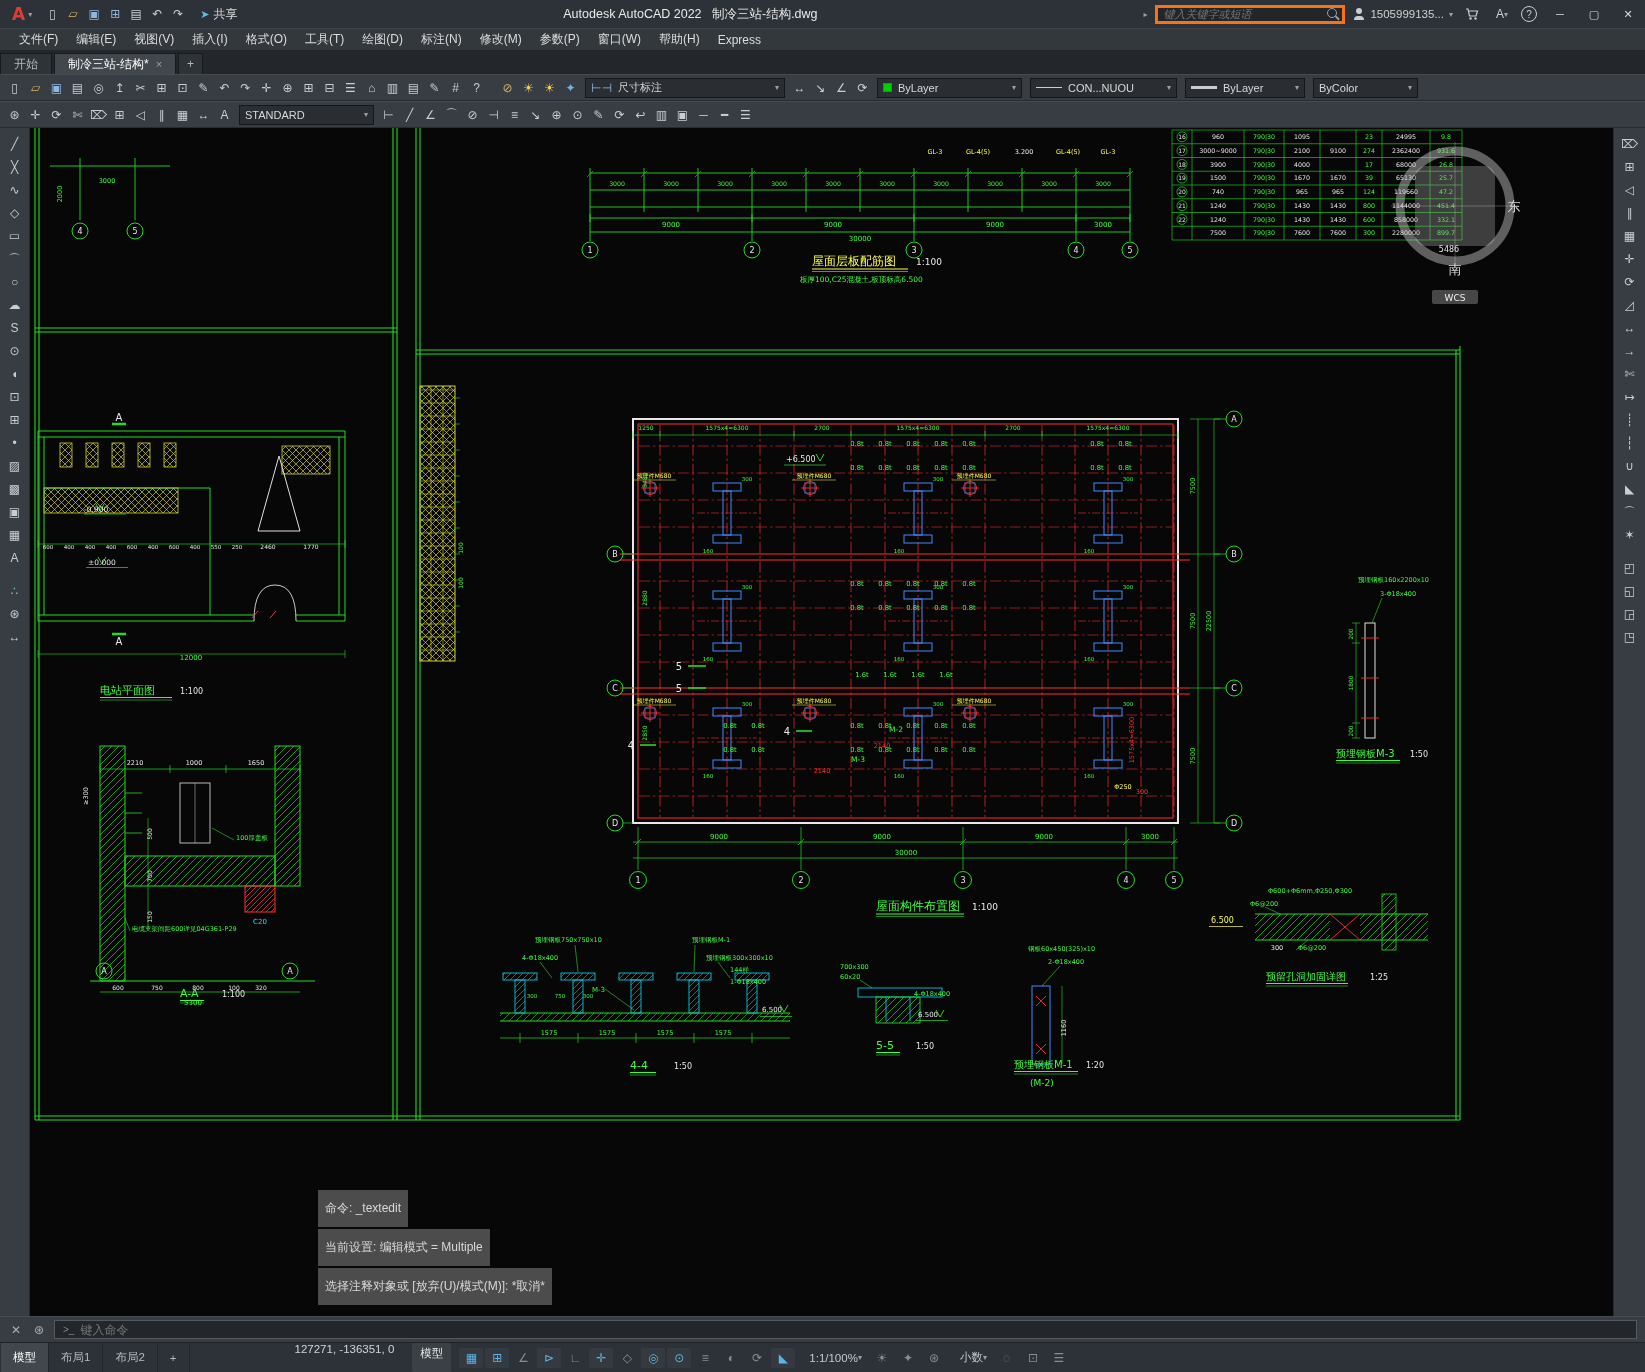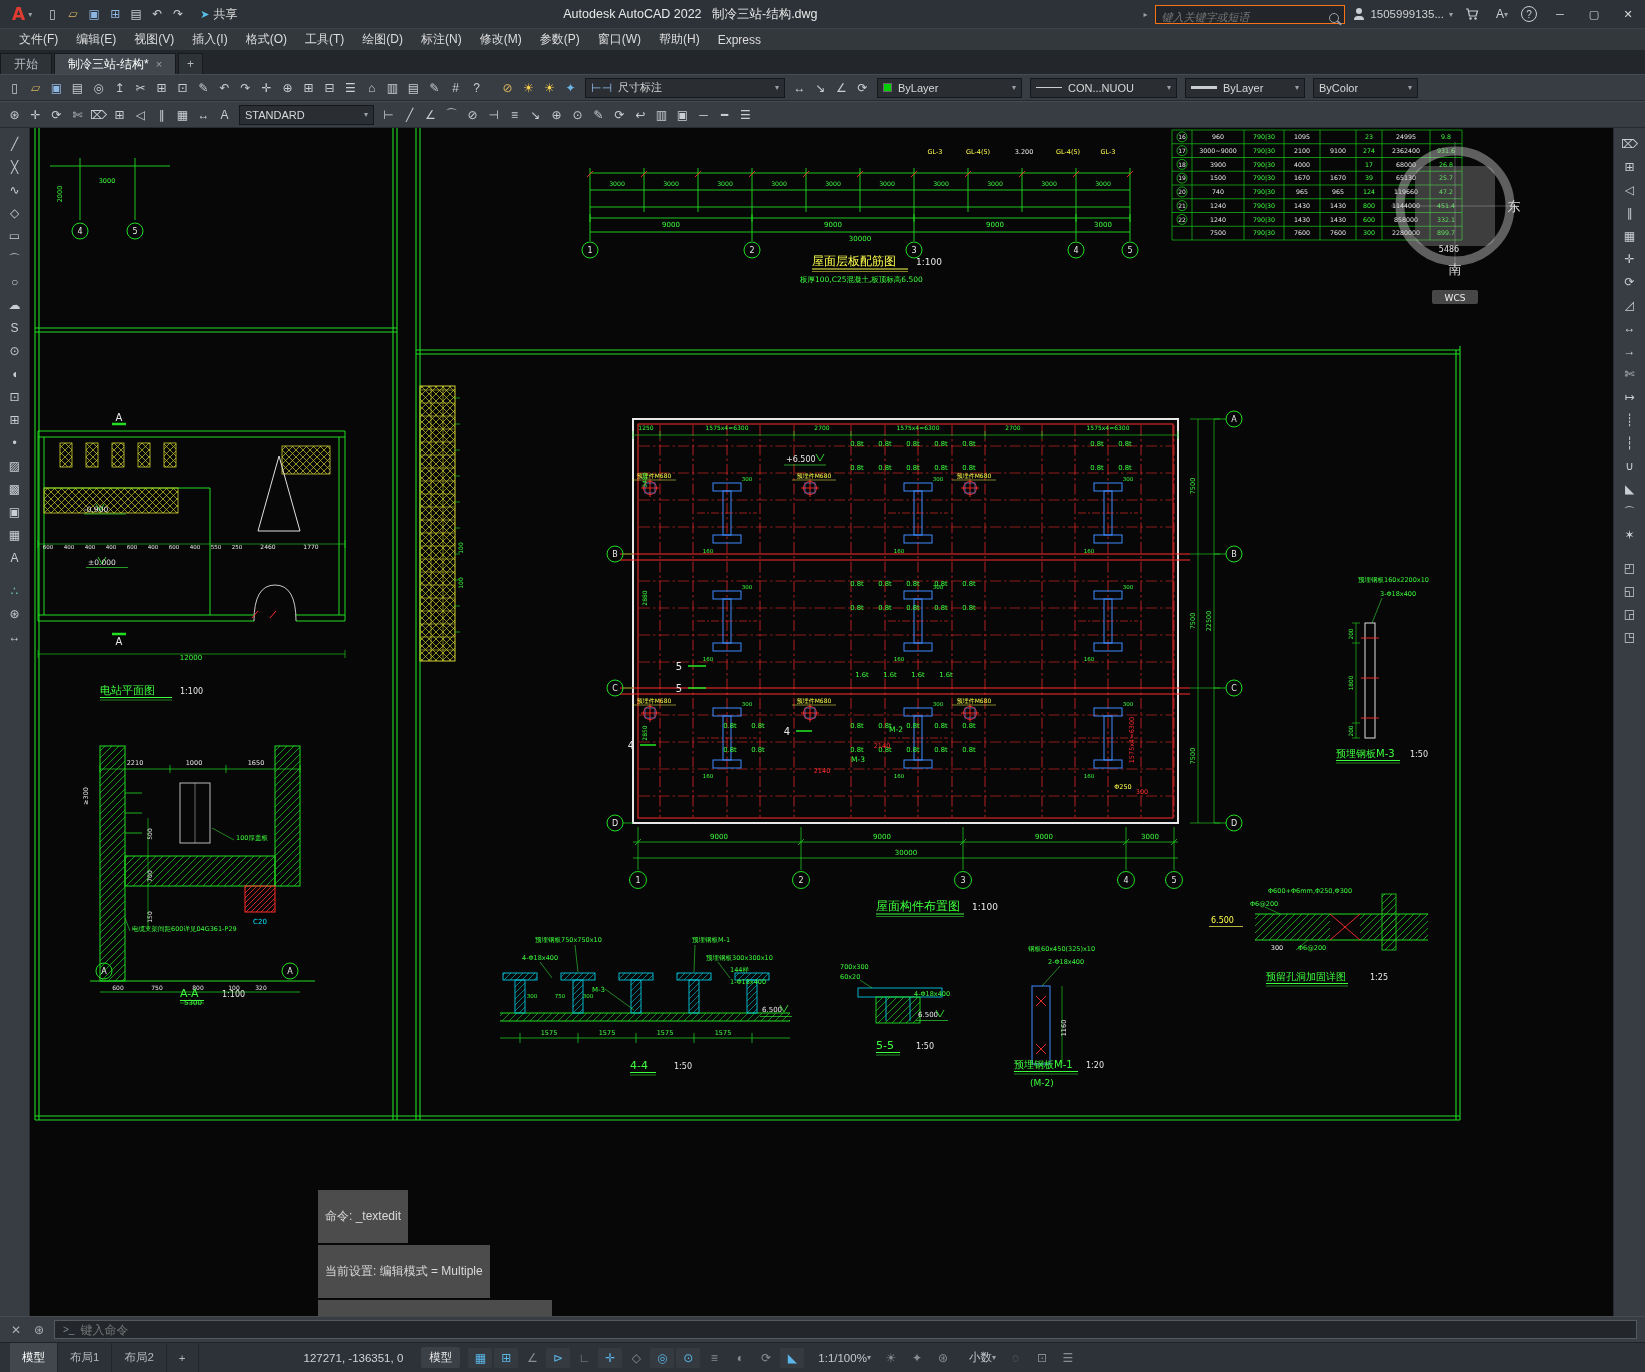--- a/index.html
+++ b/index.html
@@ -11,21 +11,21 @@
   .titlebar{height:28px;display:flex;align-items:center;background:#2d3238;font-size:12px;padding:0 0 0 4px;gap:2px}
   .logo{display:flex;align-items:center;gap:3px;padding:0 8px;height:100%}
   .logo .a{color:#e03c31;font-weight:bold;font-size:17px;font-family:"DejaVu Sans",sans-serif}
   .car{color:#9aa0a6;font-size:8px}
   .qat{display:flex;align-items:center;gap:1px}
   .qat .tbi{width:20px;height:20px;font-size:12px}
   .share{display:flex;align-items:center;gap:4px;margin-left:10px;color:#d8d8d8}
   .share .share-ic{color:#57c0e8;font-size:11px}
   .tb-title{flex:1;text-align:center;color:#e8e8e8;font-size:12.5px;white-space:pre}
   .tb-right{display:flex;align-items:center;gap:8px;padding-right:4px}
-  .search{display:flex;align-items:flex-end;background:#22262a;border:1px solid #f97316;height:19px;width:190px;padding:0 5px;gap:5px}
+  .search{display:flex;align-items:flex-start;background:#22262a;border:3px solid #f97316;height:19px;width:190px;padding:0 5px;gap:5px}
   .search input{flex:1;background:transparent;border:none;outline:none;color:#c9ced3;font-size:11px;font-style:italic}
   .mag{width:10px;height:10px;border:1.5px solid #9aa0a6;border-radius:50%;position:relative;flex:none}
   .mag::after{content:"";position:absolute;width:5px;height:1.5px;background:#9aa0a6;transform:rotate(45deg);right:-4px;bottom:-2px}
   .acct{display:flex;align-items:center;gap:5px;font-size:11.5px;color:#d0d0d0}
   .pers{width:12px;height:12px;position:relative;display:inline-block}
   .pers::before{content:"";position:absolute;top:0;left:3px;width:6px;height:6px;border-radius:50%;background:#c9ced3}
   .pers::after{content:"";position:absolute;bottom:0;left:1px;width:10px;height:4px;border-radius:5px 5px 0 0;background:#c9ced3}
   .tbic{width:22px;height:22px;display:flex;align-items:center;justify-content:center;color:#c9ced3}
   .qm{width:16px;height:16px;border:1.5px solid #c9ced3;border-radius:50%;display:flex;align-items:center;justify-content:center;font-size:10px;color:#c9ced3}
   .winbtns{display:flex;height:100%}
@@ -61,31 +61,31 @@
   .main{display:flex;height:1188px}
   .side-toolbar{background:#383d43;display:flex;flex-direction:column;align-items:center;padding-top:5px;gap:1px}
   .side-toolbar.left{width:30px;border-right:1px solid #26292d}
   .side-toolbar.right{width:32px;border-left:1px solid #26292d}
   .side-toolbar .tbi{width:24px;height:22px}
   .canvas{flex:1;position:relative;background:#070707;overflow:hidden}
   svg.cad{display:block}
   svg text{font-family:"DejaVu Sans",sans-serif}
 
   .cmdhist{position:absolute;left:288px;top:1062px;display:flex;flex-direction:column;align-items:flex-start;gap:2px}
-  .chl{background:rgba(92,92,92,0.82);color:#d8d8d8;font-size:12px;padding:18px 7px;white-space:pre}
+  .chl{background:rgba(92,92,92,0.82);color:#d8d8d8;font-size:12px;padding:10px 7px;white-space:pre}
 
   
   .cmdline{height:26px;background:#383d43;border-top:1px solid #454b51;display:flex;align-items:center;padding:0 8px;gap:7px}
   .cmdic{color:#aab0b6;font-size:12px;width:16px;text-align:center}
   .cmdinput{flex:1;height:19px;background:#23272b;border:1px solid #55595e;display:flex;align-items:center;padding:0 8px;gap:6px}
   .cmdinput input{flex:1;background:transparent;border:none;outline:none;color:#c9ced3;font-size:12px}
   .prompt{color:#7f868c;font-size:10px}
 
   
-  .statusbar{height:30px;background:#2d3238;border-top:1px solid #202428;display:flex;align-items:center;font-size:11.5px;color:#c3c8cd;padding:0 10px}
+  .statusbar{height:30px;background:#2d3238;border-top:1px solid #202428;display:flex;font-size:11.5px;color:#c3c8cd;padding:0 1px}
   .ltabs{display:flex;align-items:stretch;height:100%}
   .ltab{display:flex;align-items:center;padding:0 12px;border-right:1px solid #22262a;color:#b4b9be}
   .ltab.active{background:#41474d;color:#fff}
   .coords{margin-left:105px;color:#cfd4d9;font-size:11.5px;white-space:pre}
   .modelbtn{margin-left:18px;color:#e8e8e8;padding:3px 8px;background:#3a4046;border-radius:2px}
   .stoggles{display:flex;align-items:center;gap:2px;margin-left:8px}
   .stog{width:24px;height:20px;display:inline-flex;align-items:center;justify-content:center;border-radius:2px;font-size:12px;color:#858c92}
   .stog.on{color:#5ab5e8;background:#343a40}
   .scale-ind,.units{display:flex;align-items:center;margin-left:14px;color:#c3c8cd;white-space:nowrap}
 </style>

